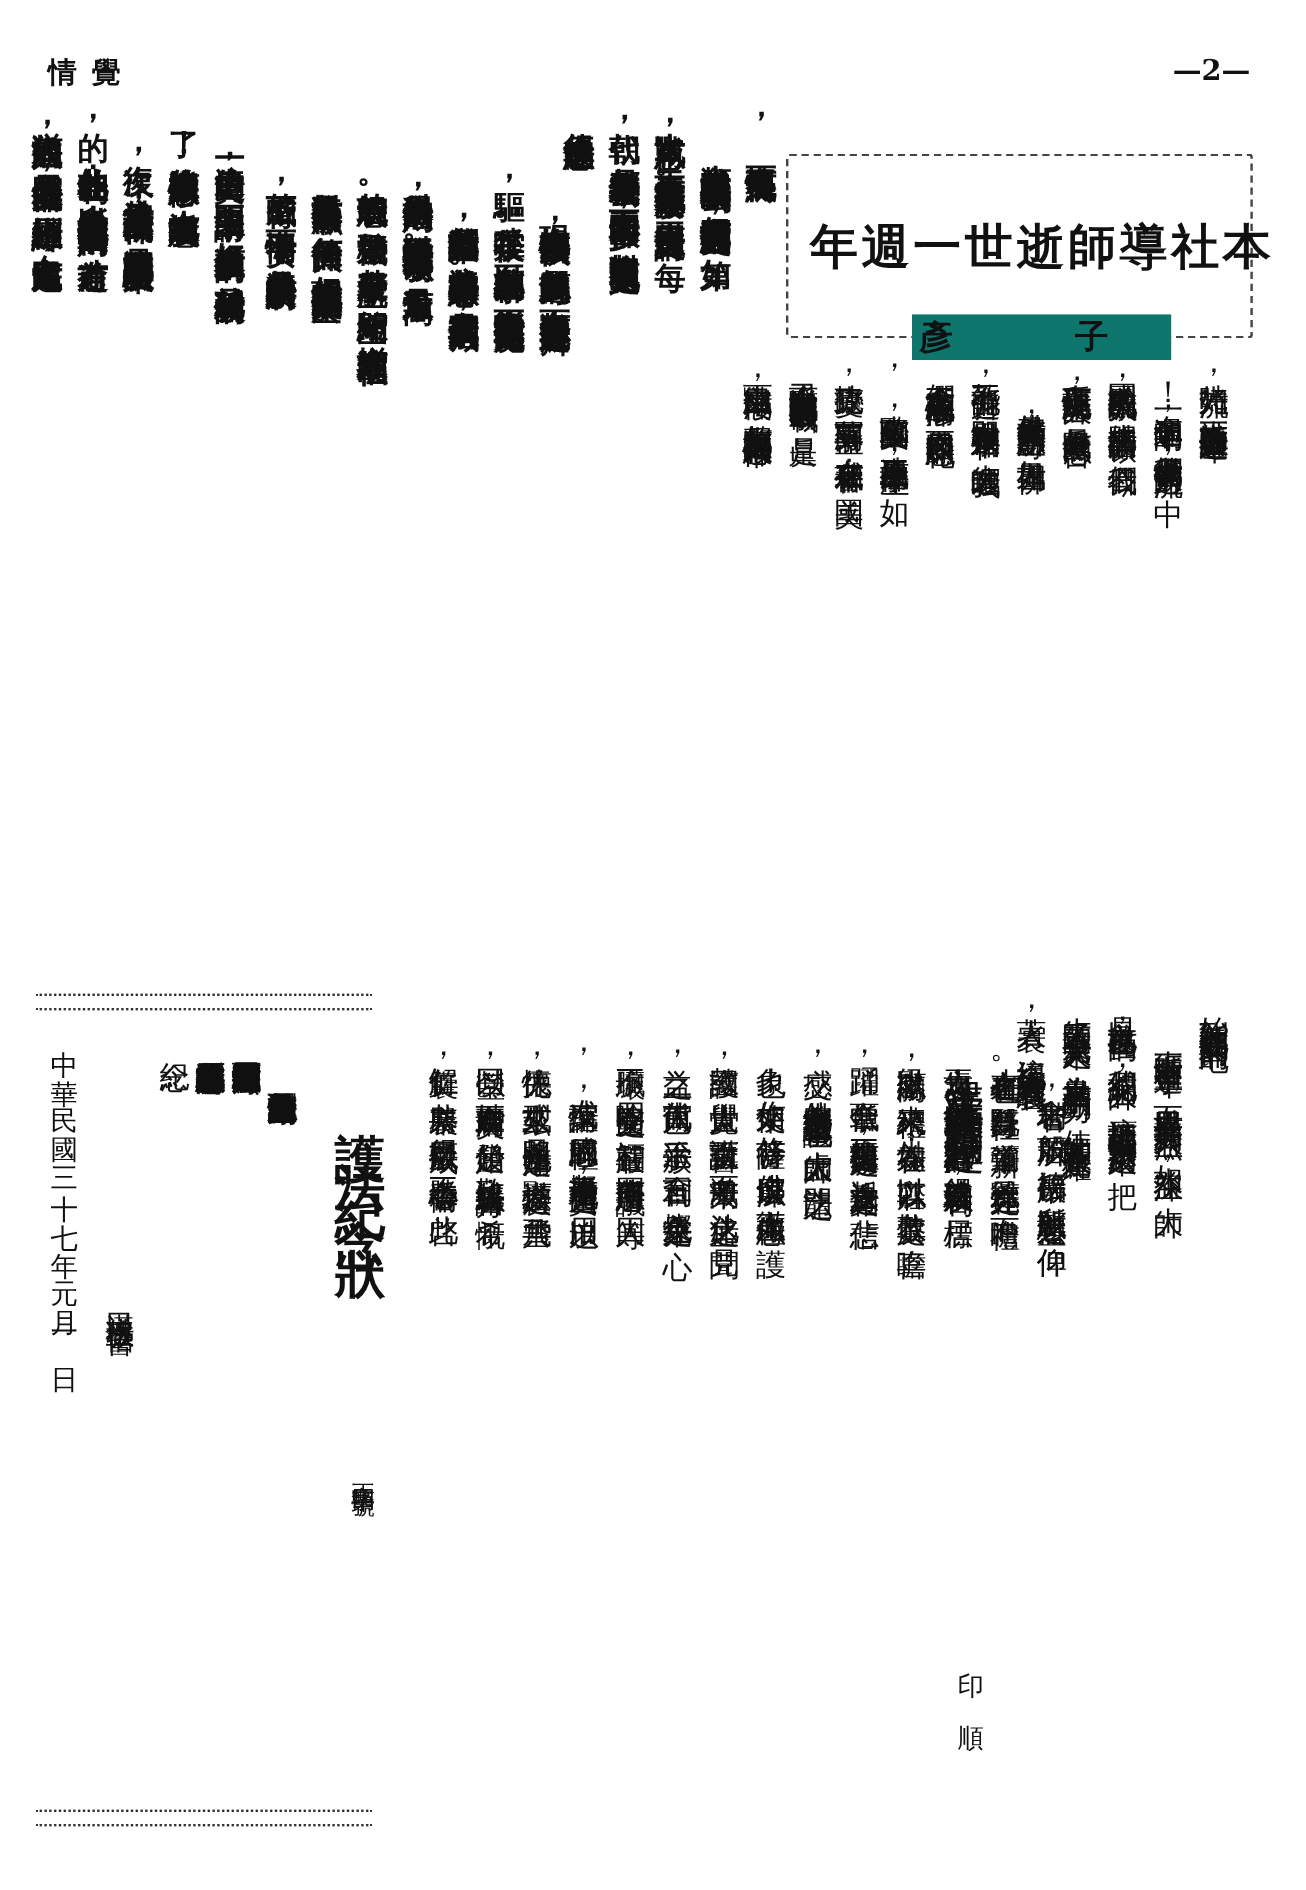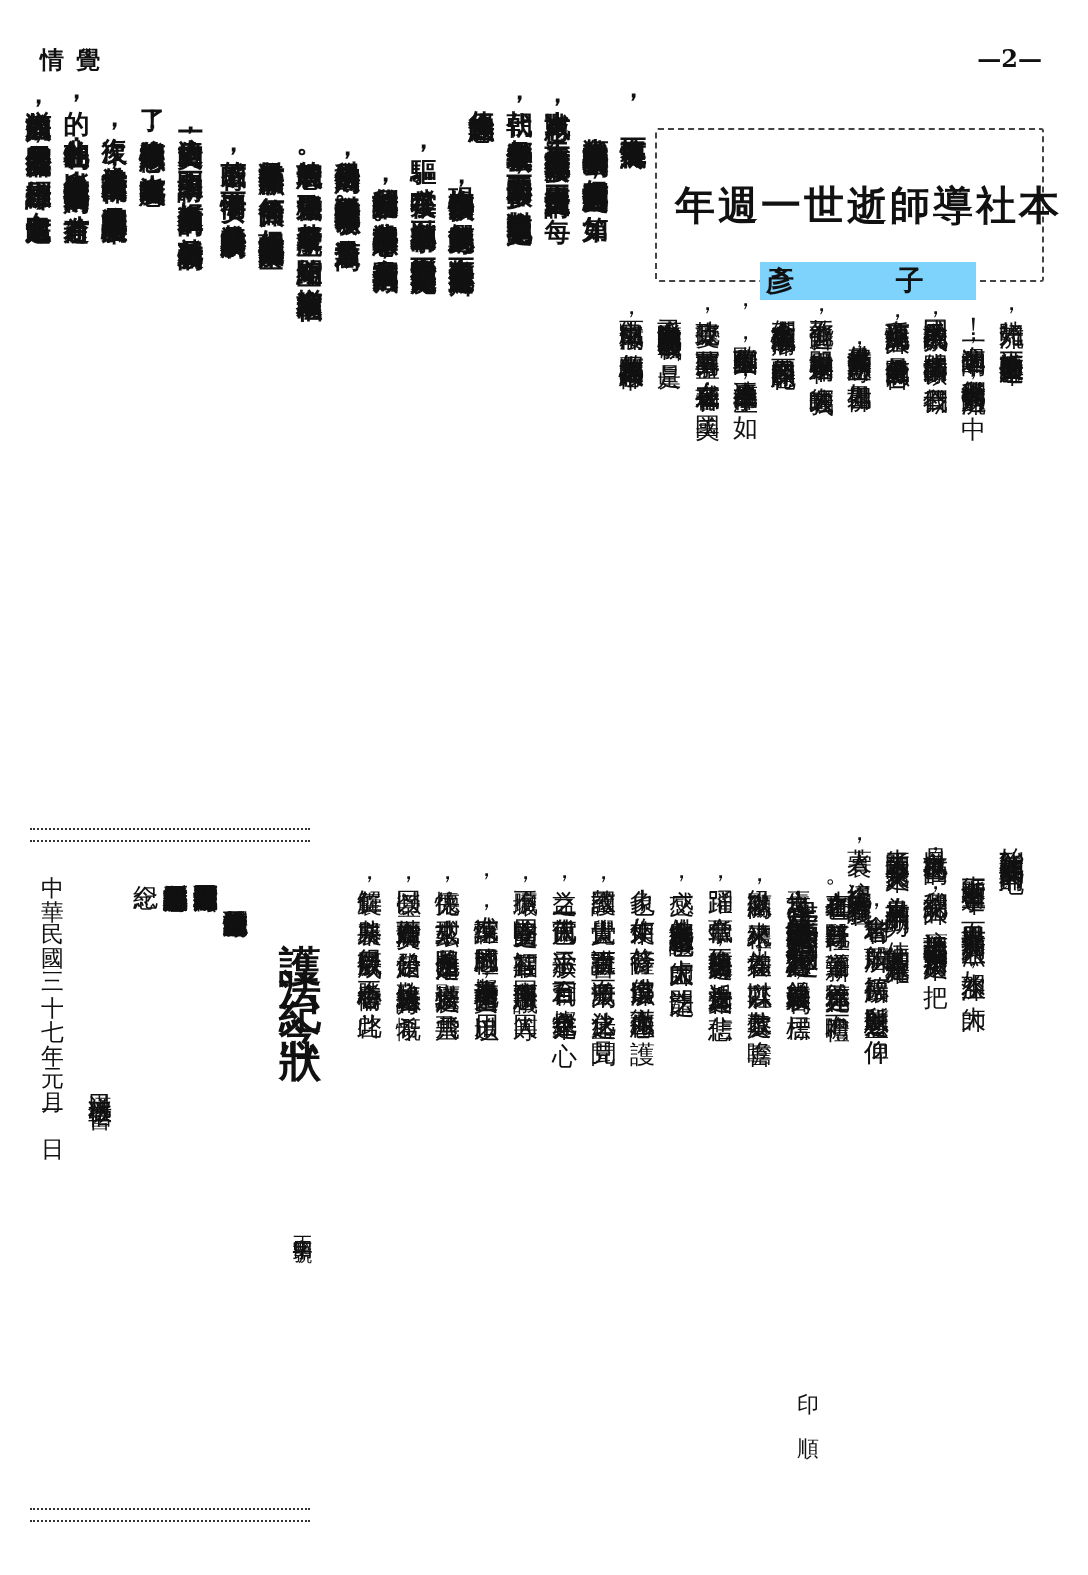--- a/index.html
+++ b/index.html
@@ -9,21 +9,21 @@
   .vcol { writing-mode: vertical-rl; text-orientation: upright; white-space:nowrap; }
   .vblock { writing-mode: vertical-rl; text-orientation: upright; }
   .vblock p { margin:0; white-space:nowrap; }
   .header-left { left:40px; top:44px; font-size:24px; font-weight:bold; letter-spacing:2px; }
   .page-num { right:46px; top:44px; font-size:24px; font-weight:bold; }
   
   .title-box { left:655px; top:128px; width:385px; height:150px;
     border:2px dashed #444; border-radius:3px; }
   .title-text { position:absolute; left:18px; top:48px; font-size:40px; font-weight:bold;
     letter-spacing:3px; white-space:nowrap; }
-  .byline { left:760px; top:262px; font-size:28px; font-weight:bold; letter-spacing:46px; background:#7dd3fc; padding:0 6px; }
+  .byline { left:760px; top:262px; font-size:28px; font-weight:bold; letter-spacing:46px; background:#0f766e; padding:0 6px; }
   .art1-top { right:58px; top:300px; height:490px; font-size:25px; line-height:38px; letter-spacing:1px; }
   .art1-mid { left:448px; top:90px; height:720px; font-size:26px; line-height:38px; font-weight:bold; letter-spacing:1px; }
   .art1-left { left:20px; top:90px; height:720px; font-size:26px; line-height:38px; font-weight:bold; letter-spacing:1px; }
   .art1-bottom { right:58px; top:828px; height:700px; font-size:25px; line-height:38px; letter-spacing:2px; }
   
   .sheli-title { left:780px; top:870px; font-size:34px; letter-spacing:4px; }
   .sheli-author { left:793px; top:1375px; font-size:22px; letter-spacing:10px; }
   .sheli-body { left:350px; top:870px; height:660px; font-size:25px; line-height:39px; letter-spacing:1px; }
   
   .divider { left:30px; height:10px; width:280px;

